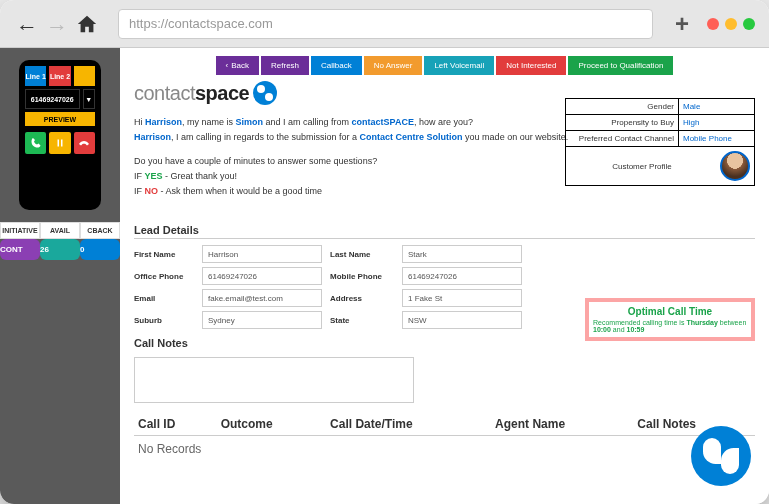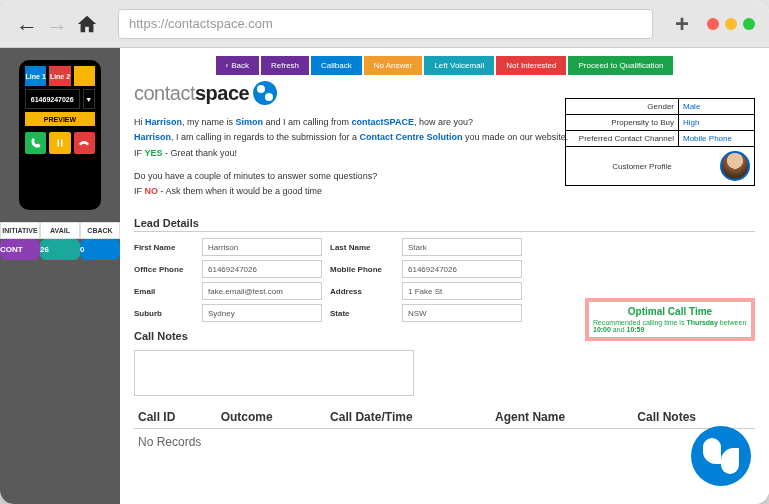--- a/index.html
+++ b/index.html
@@ -65,21 +65,21 @@
 .abtn.green { background: #1aa34a; }
 
 .logo { display: flex; align-items: center; gap: 4px; margin: 4px 0 10px; }
 .logo-text { font-size: 20px; font-weight: 300; letter-spacing: -0.5px; }
 .logo-text .c1 { color: #888; }
 .logo-text .c2 { color: #222; font-weight: 600; }
 .logo-icon { width: 24px; height: 24px; background: #0080d6; border-radius: 50%; position: relative; }
 .logo-icon::before { content: ''; position: absolute; width: 8px; height: 8px; background: #fff; border-radius: 50%; top: 4px; left: 4px; }
 .logo-icon::after { content: ''; position: absolute; width: 8px; height: 8px; background: #fff; border-radius: 50%; bottom: 4px; right: 4px; }
 
-.script { line-height: 1.7; margin-bottom: 18px; }
+.script { line-height: 1.7; margin-bottom: 25px; }
 .script .hl { color: #0066cc; font-weight: bold; }
 .script .pos { color: #1aa34a; font-weight: bold; }
 .script .neg { color: #e23c3c; font-weight: bold; }
 
 .profile-box { position: absolute; top: 50px; right: 14px; width: 190px; border: 1px solid #000; font-size: 8px; }
 .profile-box .prow { display: flex; border-bottom: 1px solid #000; }
 .profile-box .plabel { flex: 1; text-align: right; padding: 3px 4px; }
 .profile-box .pval { width: 76px; color: #0066cc; padding: 3px 4px; border-left: 1px solid #000; }
 .profile-box .pfoot { display: flex; align-items: center; padding: 4px; gap: 6px; }
 .avatar { width: 30px; height: 30px; border-radius: 50%; background: radial-gradient(circle at 50% 30%, #e8c4a0 35%, #8a5a3a 36%, #4a3020 70%); border: 2px solid #0066cc; }
@@ -197,22 +197,22 @@
         <span class="logo-icon"></span>
       </div>
 
       <div class="script">
         <div>
           <span>Hi </span><span class="hl">Harrison</span><span>, my name is </span><span class="hl">Simon</span><span> and I am calling from </span><span class="hl">contactSPACE</span><span>, how are you?</span>
         </div>
         <div>
           <span class="hl">Harrison</span><span>, I am calling in regards to the submission for a </span><span class="hl">Contact Centre Solution</span><span> you made on our website.</span>
         </div>
+        <div style="margin-top:8px">Do you have a couple of minutes to answer some questions?</div>
         <div><span>IF </span><span class="pos">YES</span><span> - Great thank you!</span></div>
-        <div style="margin-top:8px">Do you have a couple of minutes to answer some questions?</div>
         <div><span>IF </span><span class="neg">NO</span><span> - Ask them when it would be a good time</span></div>
       </div>
 
       <div class="profile-box">
         <div class="prow">
             <div class="plabel">Gender</div>
             <div class="pval">Male</div>
           </div>
         <div class="prow">
             <div class="plabel">Propensity to Buy</div>

